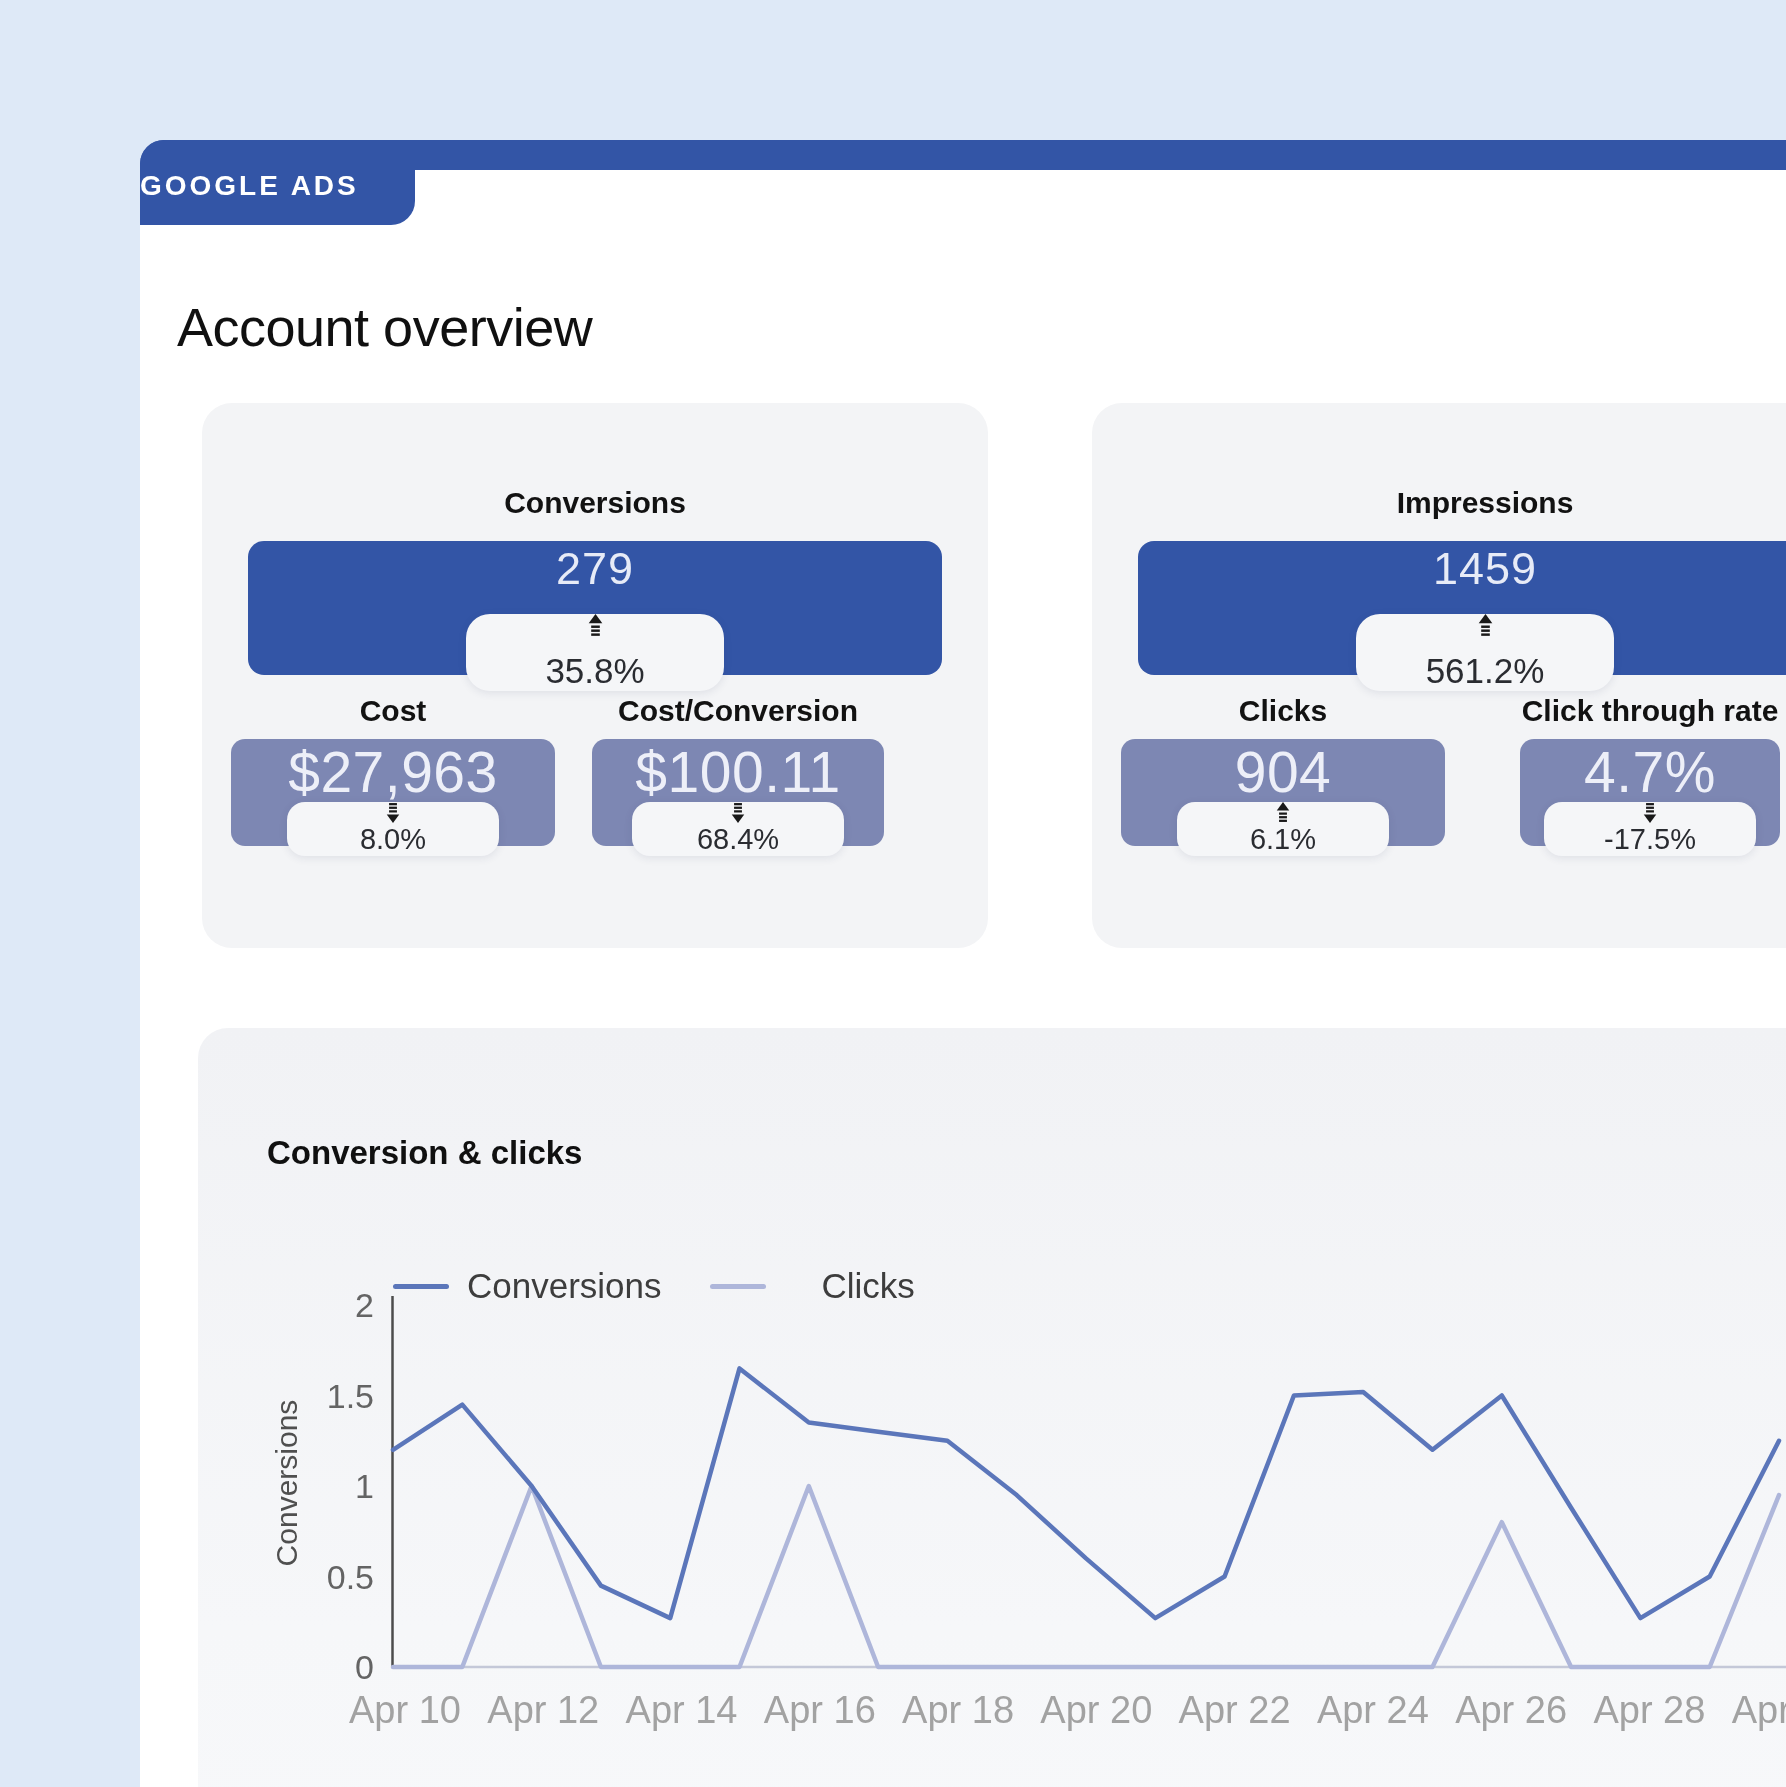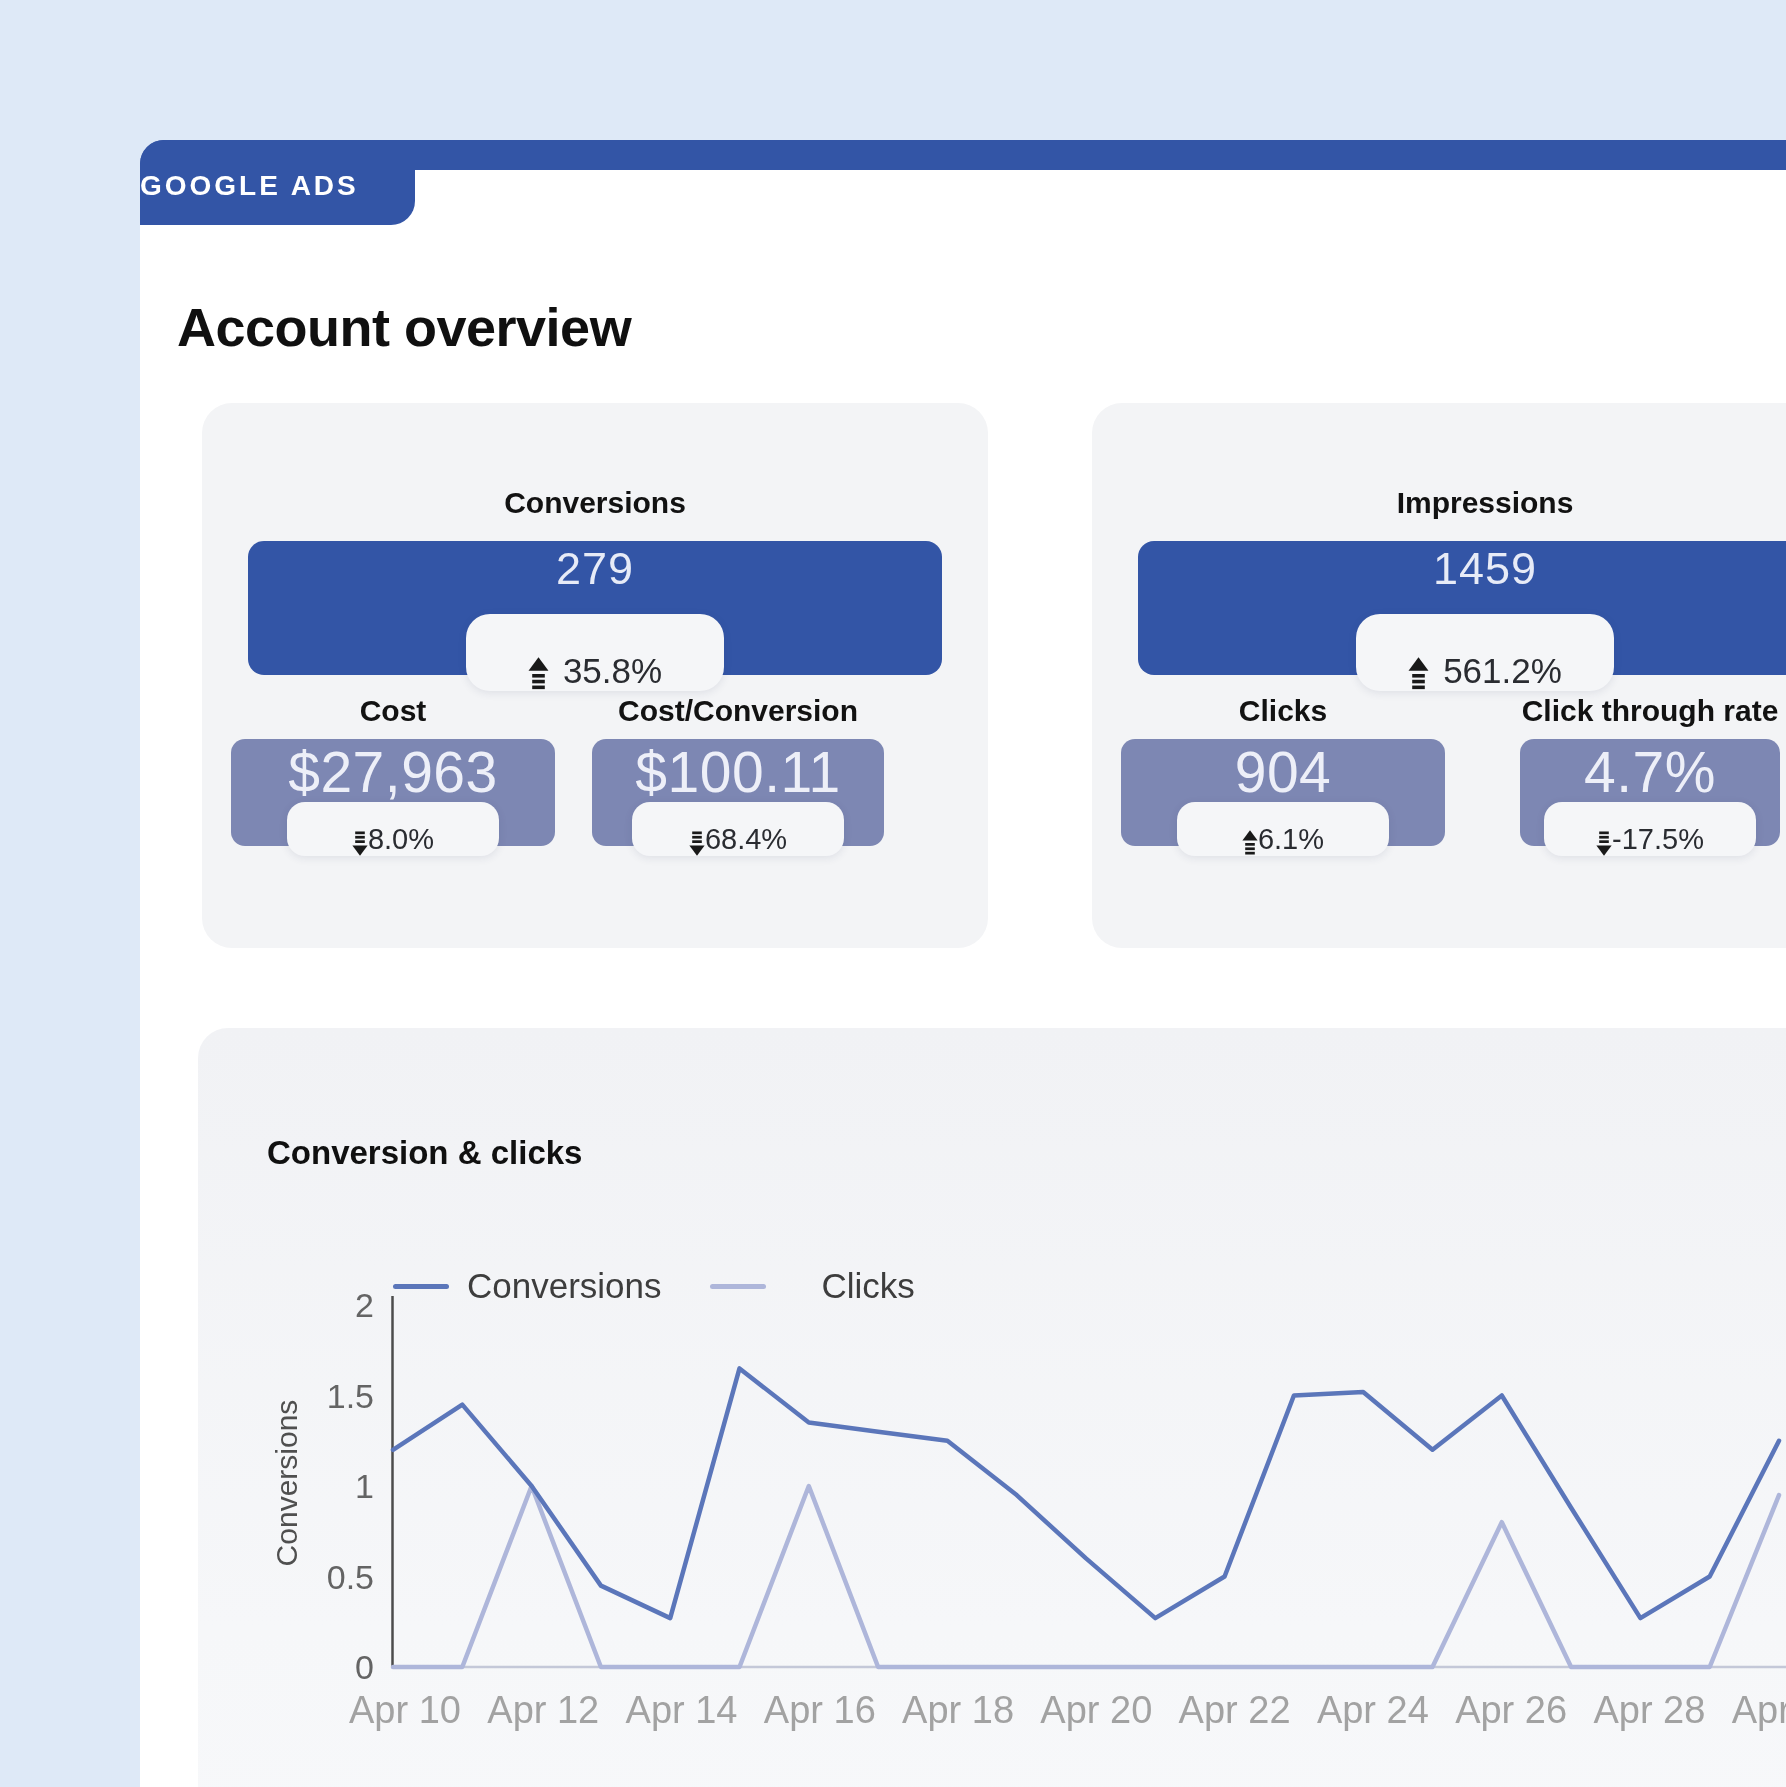--- a/index.html
+++ b/index.html
@@ -2,32 +2,32 @@
 <html style="--brand: #3355a6; --outer-bg: #dee9f7;"><head>
 <meta charset="utf-8">
 <style>
   html,body{margin:0;padding:0;background:#dee9f7;font-family:"Liberation Sans",sans-serif;}
   .canvas{position:relative;width:1786px;height:1787px;overflow:hidden;background:var(--outer-bg,#dee9f7);}
   .page{position:absolute;left:140px;top:140px;width:1646px;height:1647px;background:#ffffff;border-top-left-radius:24px;}
   .header-bar{position:absolute;left:0;top:0;width:1646px;height:30px;background:var(--brand,#3355a6);border-top-left-radius:24px;}
   .brand-tab{position:absolute;left:0;top:0;width:275px;height:85px;background:var(--brand,#3355a6);
     border-radius:24px 0 24px 0;display:flex;align-items:center;cursor:pointer;}
   .brand-tab span{color:#fff;font-size:28px;font-weight:700;letter-spacing:3px;padding-top:6px;}
-  h1.page-title{position:absolute;left:37px;top:156px;margin:0;font-size:54px;font-weight:700;letter-spacing:-0.5px;color:#101010;}
+  h1.page-title{position:absolute;left:37px;top:156px;margin:0;font-size:54px;font-weight:400;letter-spacing:-0.5px;color:#101010;}
 
   
   .stat-card{position:absolute;top:263px;width:786px;height:545px;background:#f3f4f6;border-radius:30px;}
   .card-a{left:62px;}
   .card-b{left:952px;}
   .metric-label{font-weight:700;color:#121212;font-size:30px;line-height:30px;text-align:center;}
   .primary-label{position:absolute;left:46px;top:85px;width:694px;}
   .metric-box{position:absolute;left:46px;top:138px;width:694px;height:134px;background:var(--brand,#3355a6);border-radius:16px;}
   .metric-value{margin-top:2px;text-align:center;font-size:45px;letter-spacing:1px;color:#e7ebf7;}
-  .badge{background:#f5f6f8;display:inline-flex;align-items:flex-end;justify-content:center;
-    box-shadow:0 2px 8px rgba(40,50,90,0.10);color:#2a2c31;}
+  .badge{background:#f5f6f8;display:inline-flex;align-items:center;justify-content:center;
+    box-shadow:0 2px 8px rgba(40,50,90,0.10);color:#2a2c31;flex-direction:column;}
   .badge-lg{position:absolute;top:73px;left:50%;transform:translateX(-50%);height:77px;min-width:206px;
     border-radius:24px;gap:14px;padding:0 26px;font-size:35px;font-weight:500;}
   .badge-sm{position:absolute;top:63px;left:50%;transform:translateX(-50%);height:54px;min-width:172px;
     border-radius:18px;padding:0 20px;font-size:29px;font-weight:500;}
   .arrow{fill:#191919;}
   .arrow.down{transform:rotate(180deg);}
   .arrow-lg{width:21px;height:34px;}
   .arrow-sm{width:16px;height:26px;}
   .sub{position:absolute;top:293px;}
   .sub1{left:29px;width:324px;}

